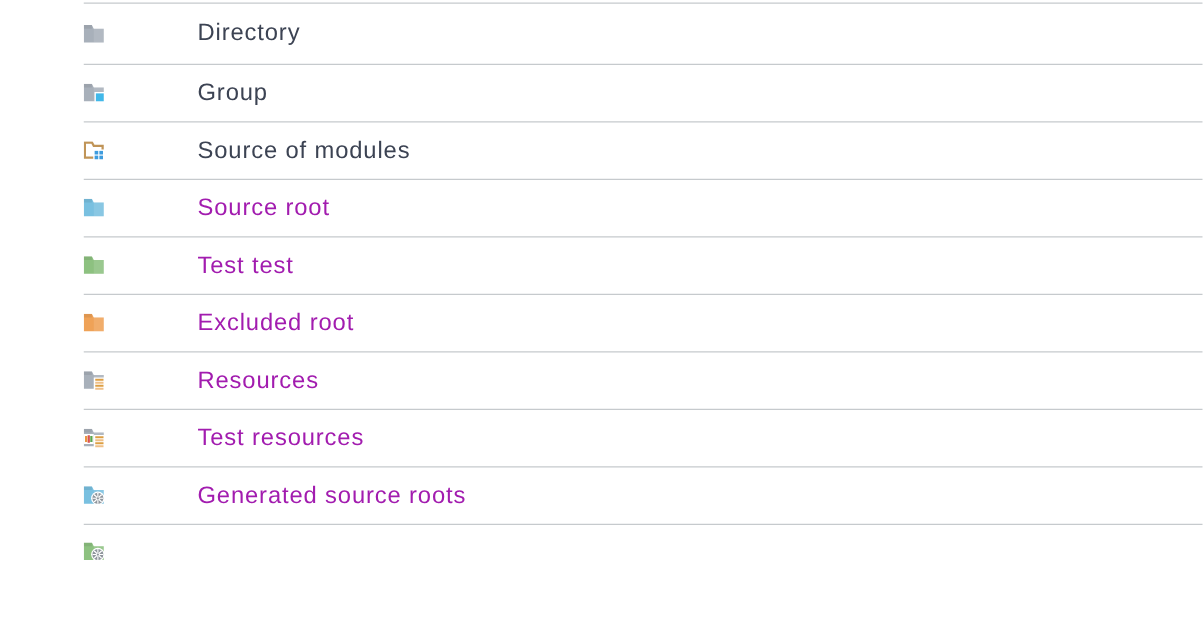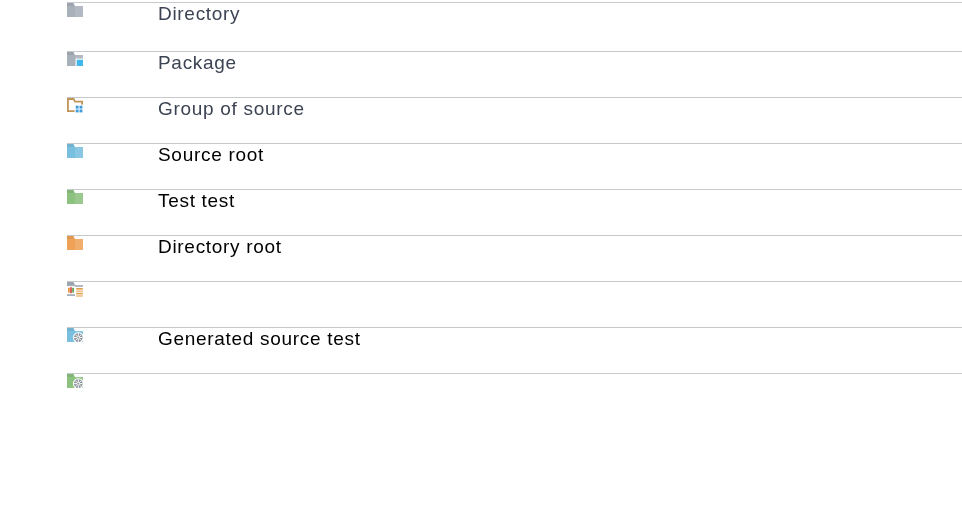--- a/index.html
+++ b/index.html
@@ -8,39 +8,39 @@
     font-family:"Liberation Sans","DejaVu Sans",sans-serif;
     position:relative;
   }
   .table{
     position:absolute;left:67px;top:2px;right:0;
     border-top:1px solid #c6cacd;
   }
   .row{
     height:45px;
     border-bottom:1px solid #c6cacd;
-    display:flex;
+    display:flex;align-items:center;
   }
   .row:first-child{height:48px;}
   .row:last-child{border-bottom:none;height:44px;}
   .icon-cell{
     width:17px;height:15px;flex:0 0 17px;
     display:flex;align-items:center;justify-content:center;
   }
   .icon-cell svg{display:block;}
   .label-cell{
     margin-left:74px;
     font-size:19px;
     font-weight:300;
     letter-spacing:0.7px;
     color:#3c4353;
     white-space:nowrap;
   }
   a.row-link{
-    color:#000000;
+    color:#a21caf;
     text-decoration:none;
     cursor:pointer;
   }
 </style>
 </head>
 <body>
 
 <svg width="0" height="0" style="position:absolute" aria-hidden="true">
   <defs>
     <g id="folder-shape-gray">
@@ -99,35 +99,35 @@
   </div>
 
   <div class="row">
     <span class="icon-cell">
       <svg width="17" height="15" viewBox="0 0 17 15">
         <use href="#folder-shape-gray"></use>
         <rect x="8.6" y="6.6" width="7.9" height="7.9" fill="#ffffff"></rect>
         <rect x="9.7" y="7.7" width="6.3" height="6.3" fill="#41b8e9"></rect>
       </svg>
     </span>
-    <span class="label-cell">Package</span>
+    <span class="label-cell">Group</span>
   </div>
 
   <div class="row">
     <span class="icon-cell">
       <svg width="17" height="15" viewBox="0 0 17 15">
         <use href="#folder-outline-tan"></use>
         <rect x="7.6" y="6.6" width="9" height="8.4" fill="#ffffff"></rect>
         <rect x="8.7" y="7.7" width="2.9" height="2.9" fill="#3e9cde"></rect>
         <rect x="12.5" y="7.7" width="2.9" height="2.9" fill="#3e9cde"></rect>
         <rect x="8.7" y="11.5" width="2.9" height="2.9" fill="#3e9cde"></rect>
         <rect x="12.5" y="11.5" width="2.9" height="2.9" fill="#3e9cde"></rect>
       </svg>
     </span>
-    <span class="label-cell">Group of source</span>
+    <span class="label-cell">Source of modules</span>
   </div>
 
 
   <div class="row">
     <span class="icon-cell">
       <svg width="17" height="15" viewBox="0 0 17 15">
           <use href="#folder-shape-blue"></use>
         </svg>
     </span>
     <a class="label-cell row-link" href="#">Source root</a>
@@ -141,45 +141,55 @@
     </span>
     <a class="label-cell row-link" href="#">Test test</a>
   </div>
 
   <div class="row">
     <span class="icon-cell">
       <svg width="17" height="15" viewBox="0 0 17 15">
           <use href="#folder-shape-orange"></use>
         </svg>
     </span>
-    <a class="label-cell row-link" href="#">Directory root</a>
+    <a class="label-cell row-link" href="#">Excluded root</a>
   </div>
 
+  <div class="row">
+    <span class="icon-cell">
+      <svg width="17" height="16" viewBox="0 0 17 16">
+        <use href="#folder-shape-gray"></use>
+        <use href="#amber-bars"></use>
+      </svg>
+    </span>
+    <a class="label-cell row-link" href="#">Resources</a>
+  </div>
 
   <div class="row">
     <span class="icon-cell">
       <svg width="17" height="16" viewBox="0 0 17 16">
         <use href="#folder-shape-gray"></use>
         <rect x="0" y="4.2" width="8" height="8" fill="#ffffff"></rect>
         <rect x="1" y="5.8" width="1.8" height="4.8" fill="#e8953f"></rect>
         <rect x="3.1" y="5.2" width="1.8" height="6.0" fill="#d9534f"></rect>
         <rect x="5.2" y="5.8" width="1.8" height="4.8" fill="#5ba74d"></rect>
         <use href="#amber-bars"></use>
       </svg>
     </span>
+    <a class="label-cell row-link" href="#">Test resources</a>
   </div>
 
   <div class="row">
     <span class="icon-cell">
       <svg width="17" height="16" viewBox="0 0 17 16">
         <use href="#folder-shape-blue"></use>
         <use href="#gear-shape"></use>
       </svg>
     </span>
-    <a class="label-cell row-link" href="#">Generated source test</a>
+    <a class="label-cell row-link" href="#">Generated source roots</a>
   </div>
 
   <div class="row">
     <span class="icon-cell">
       <svg width="17" height="16" viewBox="0 0 17 16">
         <use href="#folder-shape-green"></use>
         <use href="#gear-shape"></use>
       </svg>
     </span>
   </div>

